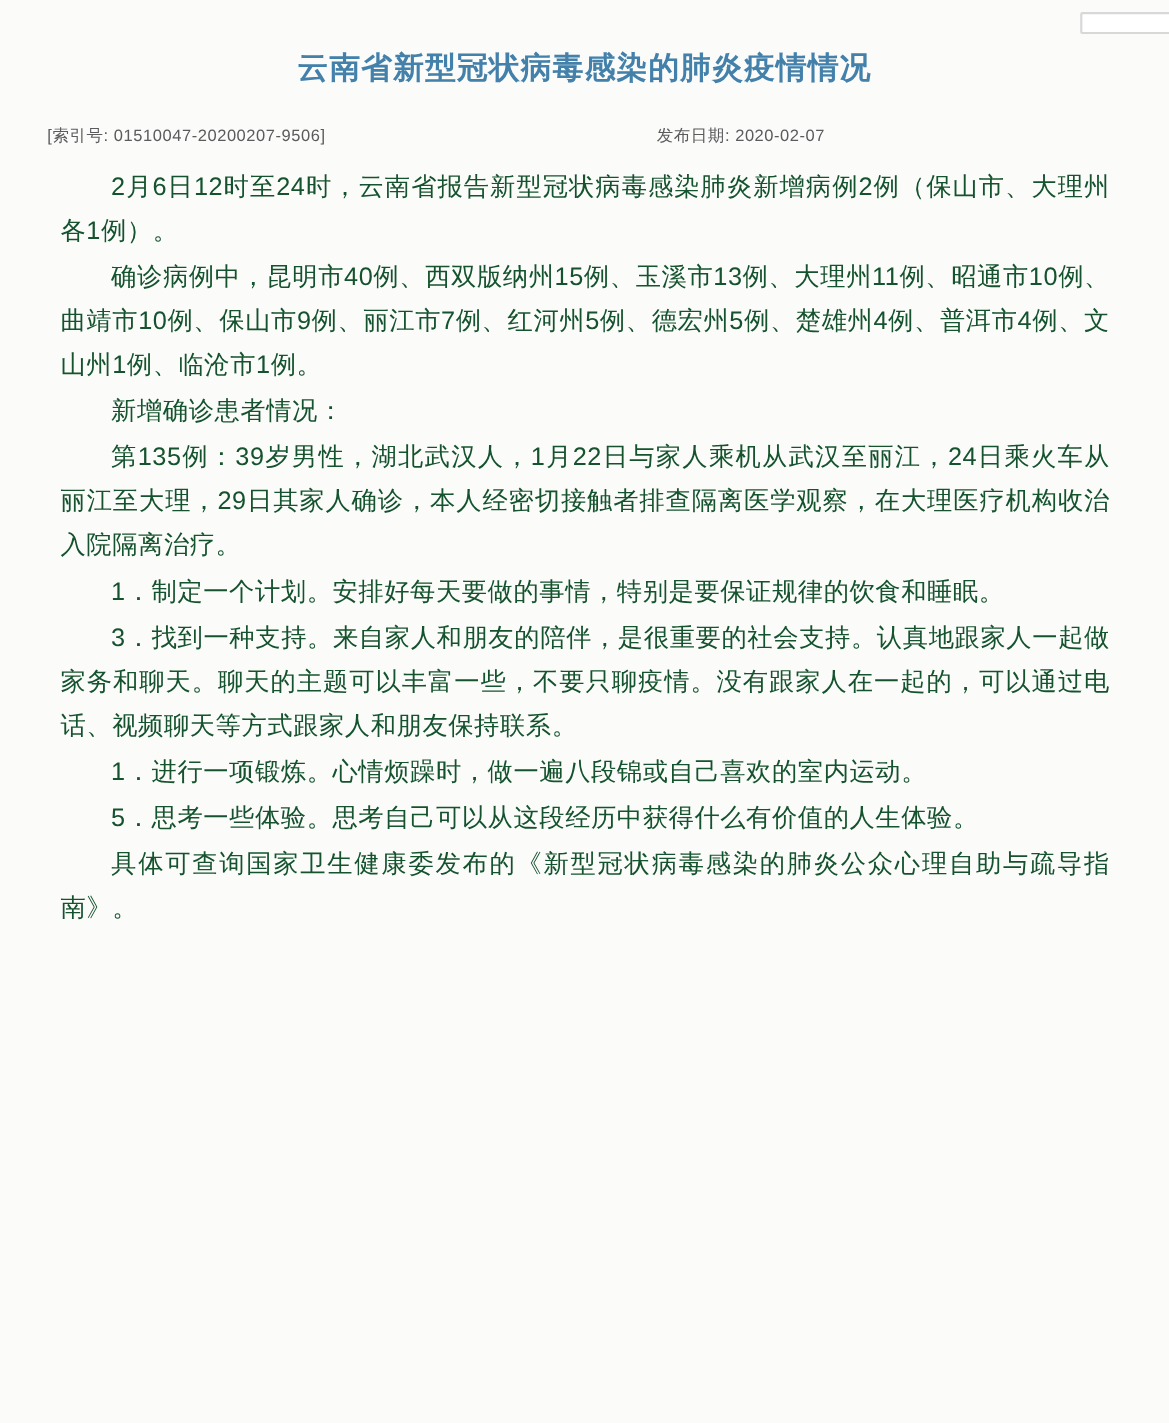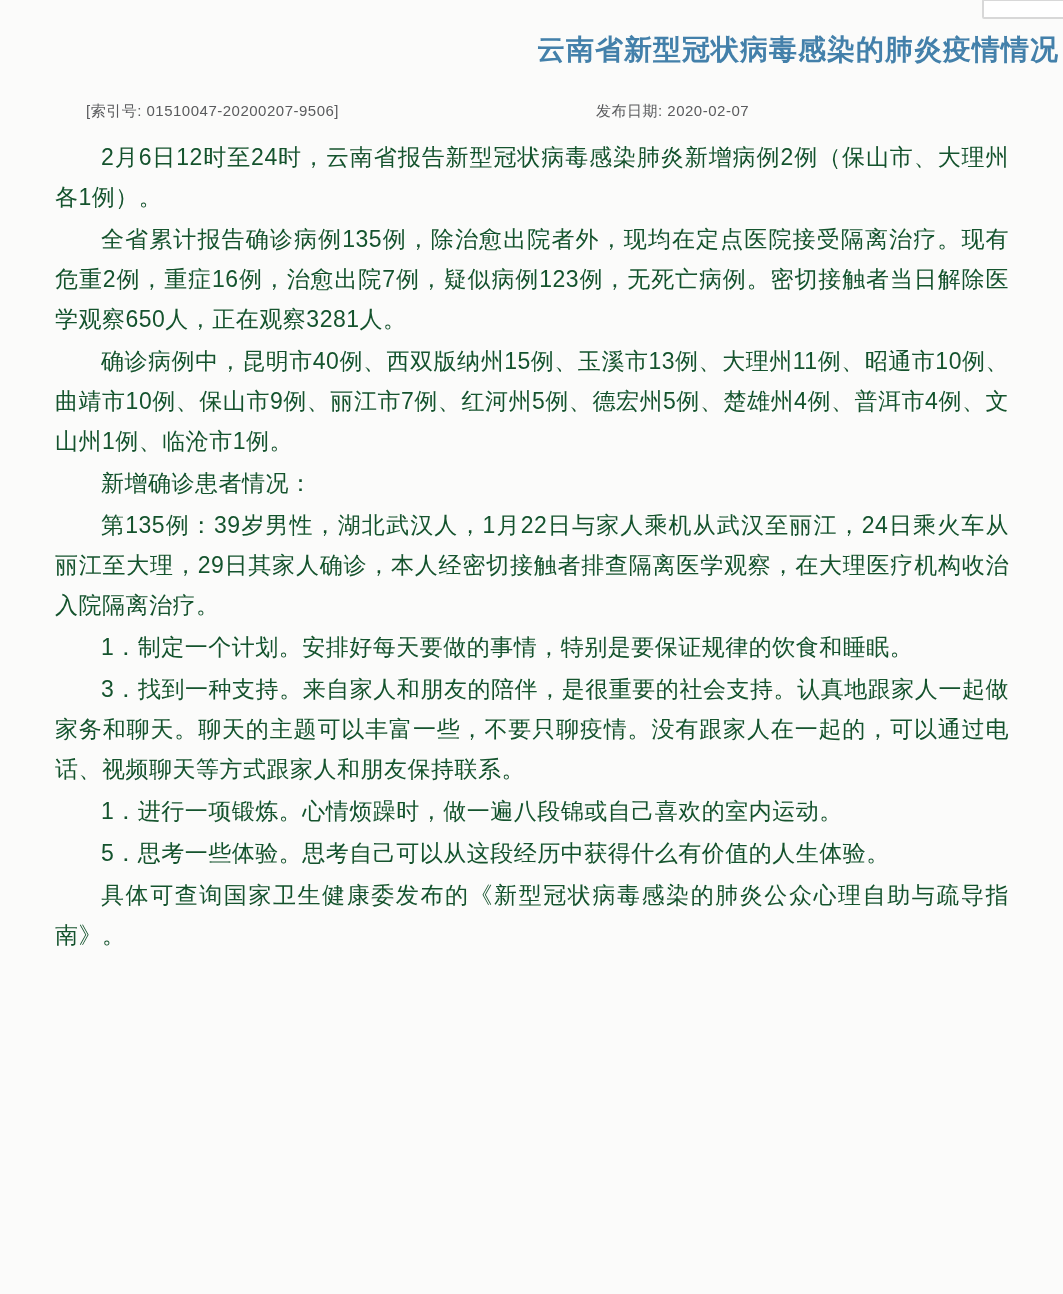--- a/index.html
+++ b/index.html
@@ -25,36 +25,37 @@
     position: absolute;
     top: -5px;
     right: -3px;
     width: 80px;
     height: 16px;
     background: #ffffff;
     border: 2px solid #d8d8d8;
     border-radius: 2px;
   }
   .doc-title {
-    margin: 4px;
+    margin: 16px;
     padding-top: 27px;
-    text-align: right;
+    text-align: center;
     font-size: 28px;
     font-weight: bold;
     letter-spacing: 1px;
     color: #4380aa;
   }
   .meta-row {
     display: flex;
     align-items: flex-end;
     margin-top: 33px;
-    padding: 0 86px;
+    padding: 0 43px;
     font-size: 15px;
     letter-spacing: 0.5px;
     color: #5a5b5d;
+    gap: 44px;
   }
   .meta-index {
     width: 510px;
     flex: 0 0 auto;
   }
   .meta-date {
     flex: 0 0 auto;
   }
   .article {
     padding: 14px 54px 0 55px;
@@ -93,21 +94,20 @@
 
   <h1 class="doc-title">云南省新型冠状病毒感染的肺炎疫情情况</h1>
 
   <div class="meta-row">
     <span class="meta-index">[索引号: 01510047-20200207-9506]</span>
     <span class="meta-date">发布日期: 2020-02-07</span>
   </div>
 
   <div class="article">
     <p>2月6日12时至24时，云南省报告新型冠状病毒感染肺炎新增病例2例（保山市、大理州各1例）。</p>
-    <p>全省累计报告确诊病例135例，除治愈出院者外，现均在定点医院接受隔离治疗。现有危重2例，重症16例，治愈出院7例，疑似病例123例，无死亡病例。密切接触者当日解除医学观察650人，正在观察3281人。</p>
     <p>确诊病例中，昆明市40例、西双版纳州15例、玉溪市13例、大理州11例、昭通市10例、曲靖市10例、保山市9例、丽江市7例、红河州5例、德宏州5例、楚雄州4例、普洱市4例、文山州1例、临沧市1例。</p>
     <p>新增确诊患者情况：</p>
     <p>第135例：39岁男性，湖北武汉人，1月22日与家人乘机从武汉至丽江，24日乘火车从丽江至大理，29日其家人确诊，本人经密切接触者排查隔离医学观察，在大理医疗机构收治入院隔离治疗。</p>
     <p>1．制定一个计划。安排好每天要做的事情，特别是要保证规律的饮食和睡眠。</p>
     <p>3．找到一种支持。来自家人和朋友的陪伴，是很重要的社会支持。认真地跟家人一起做家务和聊天。聊天的主题可以丰富一些，不要只聊疫情。没有跟家人在一起的，可以通过电话、视频聊天等方式跟家人和朋友保持联系。</p>
     <p>1．进行一项锻炼。心情烦躁时，做一遍八段锦或自己喜欢的室内运动。</p>
     <p>5．思考一些体验。思考自己可以从这段经历中获得什么有价值的人生体验。</p>
     <p>具体可查询国家卫生健康委发布的《新型冠状病毒感染的肺炎公众心理自助与疏导指南》。</p>
   </div>
 

